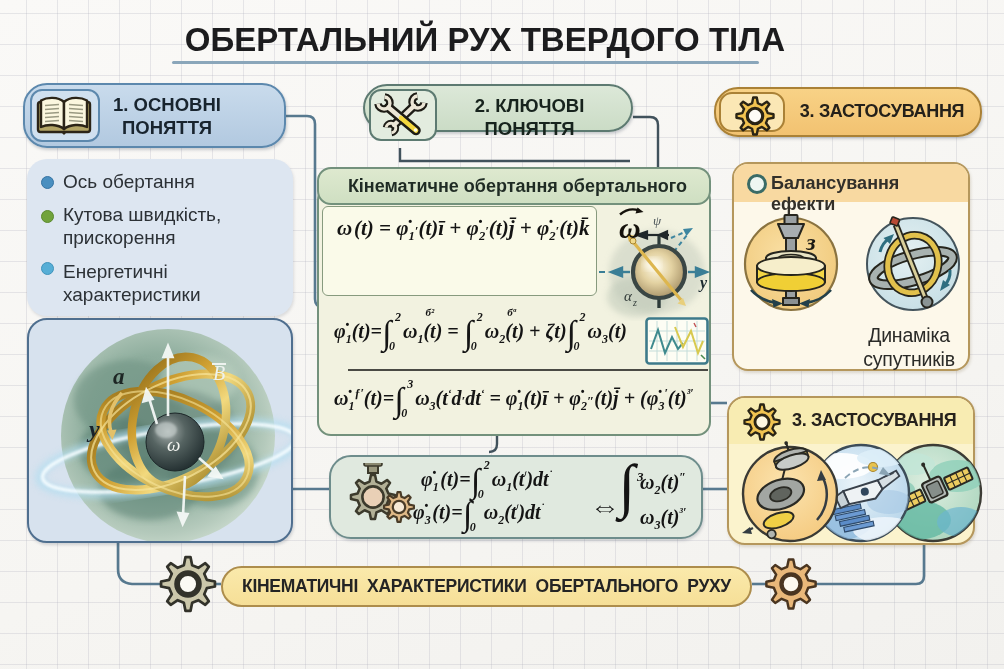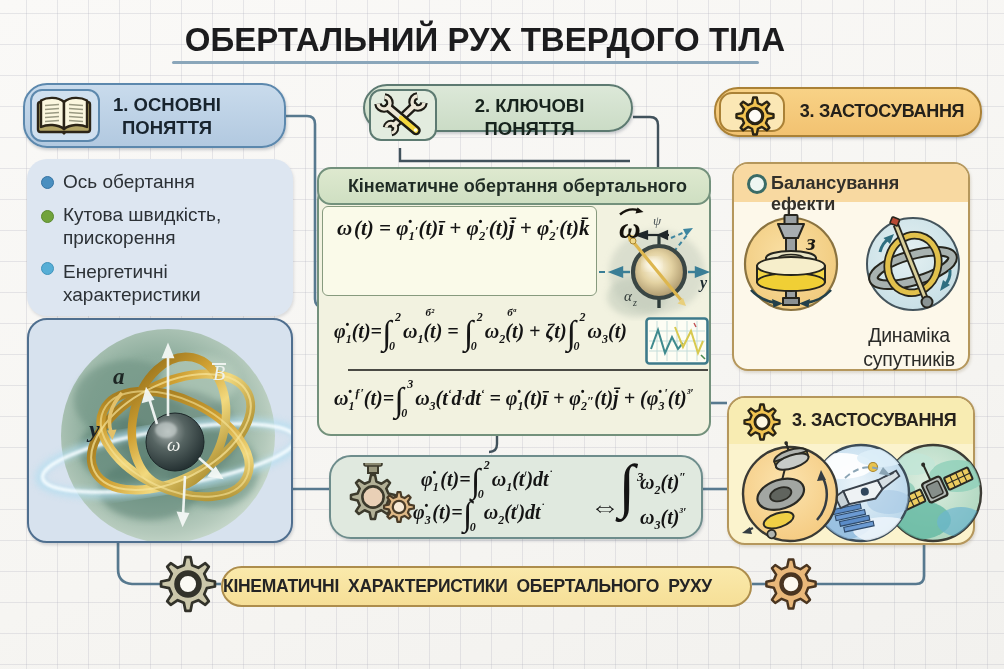--- a/index.html
+++ b/index.html
@@ -45,21 +45,21 @@
   .ii>sub{position:absolute;left:7px;bottom:-5px;font-size:12px;}
   #ibox{left:329px;top:455px;width:374px;height:84px;background:#e0e9df;border:2.5px solid #6e8d8c;border-radius:22px;box-sizing:border-box;box-shadow:1px 2px 3px rgba(60,70,90,0.2);}
   #rpanel1{left:732px;top:162px;width:238px;height:209px;background:#fdf8ea;border:2px solid #b5975c;border-radius:16px;box-sizing:border-box;box-shadow:1px 2px 3px rgba(120,100,60,0.2);}
   #rp1head{left:0;top:0;width:100%;height:38px;background:#f8d9a1;border-radius:14px 14px 0 0;}
   #rp1t{position:absolute;left:37px;top:9px;font-size:18px;font-weight:bold;color:#33302a;}
   .rlab{position:absolute;font-size:19.5px;line-height:24px;color:#2b2b28;text-align:center;letter-spacing:-0.2px;}
   #rpanel2{left:727px;top:396px;width:248px;height:149px;background:#fbf3cd;border:2px solid #b5975c;border-radius:18px;box-sizing:border-box;box-shadow:1px 2px 3px rgba(120,100,60,0.2);}
   #rp2head{left:0;top:0;width:100%;height:46px;background:#f8ecb2;border-radius:16px 16px 0 0;}
   #rp2t{position:absolute;left:63px;top:12px;font-size:18px;font-weight:bold;letter-spacing:-0.3px;color:#26221c;}
   #pill{left:221px;top:566px;width:531px;height:41px;background:linear-gradient(#fae9ab,#f6df97);border:2px solid #ad8d4c;border-radius:21px;box-sizing:border-box;
-     font-weight:bold;font-size:17.5px;color:#242424;line-height:37px;letter-spacing:-0.3px;}
+     font-weight:bold;font-size:17.5px;color:#242424;text-align:center;line-height:37px;letter-spacing:-0.3px;}
 </style>
 </head>
 <body>
 <div id="grid" class="abs"></div>
 
 <svg class="abs" width="1004" height="669" style="left:0;top:0">
   <g fill="none" stroke="#57798f" stroke-width="2.6">
     <path d="M286,116 L307,116 Q315,116 315,124 L315,299 Q315,307 323,307"></path>
     <path d="M290,489 L329,489"></path>
     <path d="M703,489 L727,489"></path>

